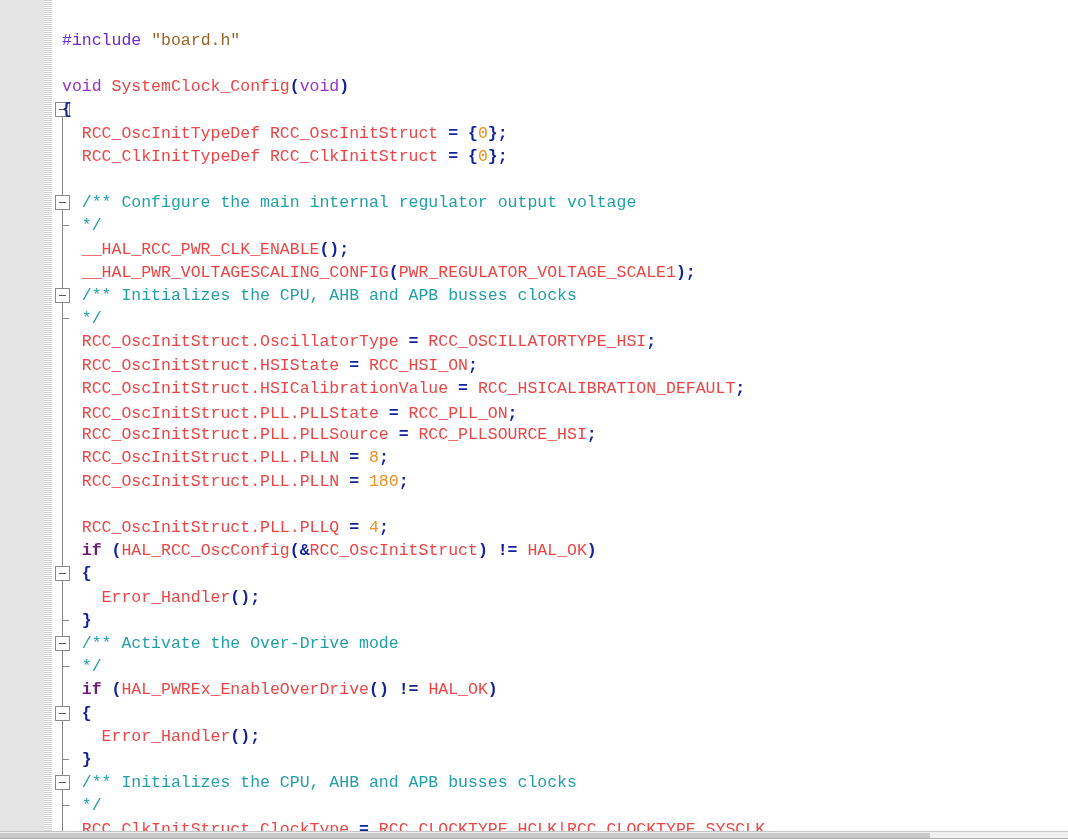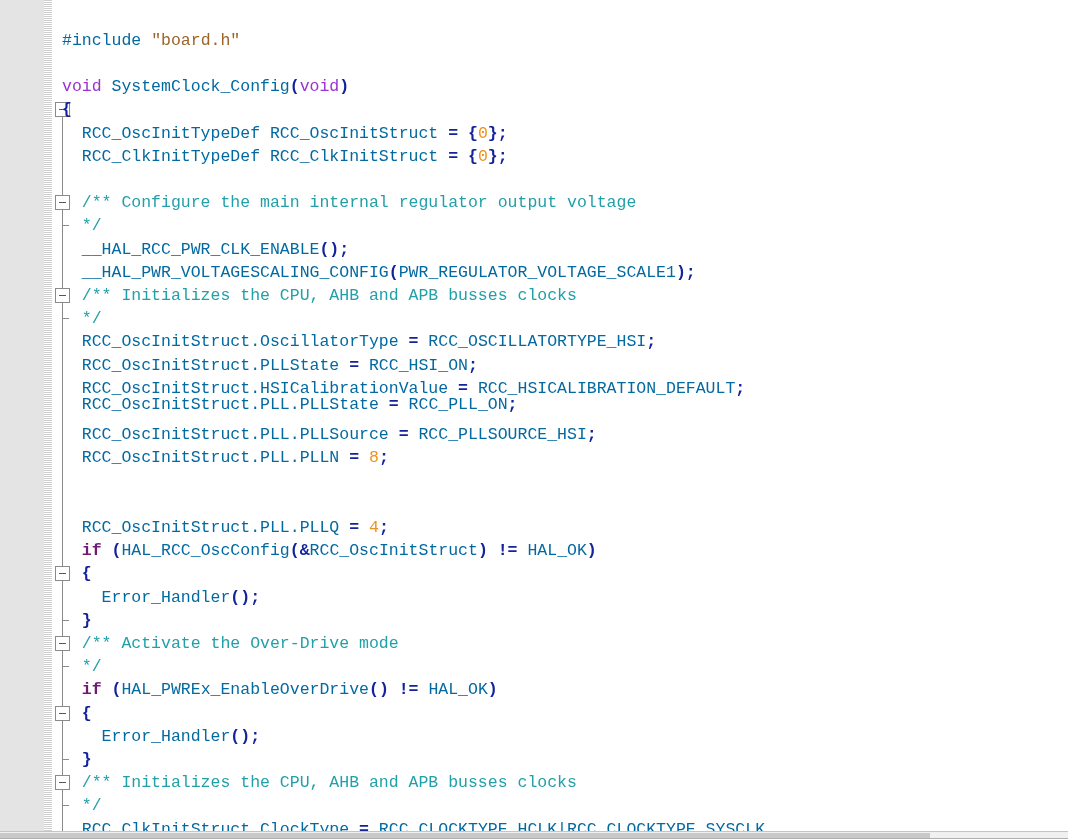--- a/index.html
+++ b/index.html
@@ -109,27 +109,27 @@
     height: 23.2px;
     line-height: 23.2px;
     white-space: pre;
     font-size: 16.5px;
     color: #1c1c1c;
     z-index: 4;
     font-family: "Liberation Mono", "DejaVu Sans Mono", monospace;
   }
 
   
-  .t-plain   { color: #0369a1; margin-top: 48px; }
+  .t-plain   { color: #ef4444; margin-top: 48px; }
   .t-comment { color: #21a0a8; }
   .t-keyword { color: #9b30d0; }
   .t-ctrl    { color: #701a75; font-weight: bold; }
   .t-punct   { color: #14239c; font-weight: bold; }
   .t-num     { color: #f09020; }
-  .t-pre     { color: #0369a1; }
+  .t-pre     { color: #6d28d9; }
   .t-str     { color: #9c6226; }
 
   
   #hscrollbar {
     position: absolute;
     left: 0; bottom: 0;
     width: 1068px;
     height: 8px;
     background: #f0f0f0;
     border-top: 1px solid #c4c4c4;
@@ -198,30 +198,31 @@
       <div class="code-text" style="top: 237.5px;"><span class="t-plain">  __HAL_RCC_PWR_CLK_ENABLE</span><span class="t-punct">();</span></div>
       <div class="gutter-num" style="top: 260.7px;">21</div>
       <div class="code-text" style="top: 260.7px;"><span class="t-plain">  __HAL_PWR_VOLTAGESCALING_CONFIG</span><span class="t-punct">(</span><span class="t-plain">PWR_REGULATOR_VOLTAGE_SCALE1</span><span class="t-punct">);</span></div>
       <div class="gutter-num" style="top: 283.9px;">22</div>
       <div class="code-text" style="top: 283.9px;"><span class="t-comment">  /** Initializes the CPU, AHB and APB busses clocks</span></div>
       <div class="gutter-num" style="top: 307.1px;">23</div>
       <div class="code-text" style="top: 307.1px;"><span class="t-comment">  */</span></div>
       <div class="gutter-num" style="top: 330.3px;">24</div>
       <div class="code-text" style="top: 330.3px;"><span class="t-plain">  RCC_OscInitStruct.OscillatorType </span><span class="t-punct">=</span><span class="t-plain"> RCC_OSCILLATORTYPE_HSI</span><span class="t-punct">;</span></div>
       <div class="gutter-num" style="top: 353.5px;">25</div>
-      <div class="code-text" style="top: 353.5px;"><span class="t-plain">  RCC_OscInitStruct.PLLState </span><span class="t-punct">=</span><span class="t-plain"> RCC_HSI_ON</span><span class="t-punct">;</span></div>
+      <div class="code-text" style="top: 353.5px;"><span class="t-plain">  RCC_OscInitStruct.HSIState </span><span class="t-punct">=</span><span class="t-plain"> RCC_HSI_ON</span><span class="t-punct">;</span></div>
       <div class="gutter-num" style="top: 376.7px;">26</div>
       <div class="code-text" style="top: 376.7px;"><span class="t-plain">  RCC_OscInitStruct.HSICalibrationValue </span><span class="t-punct">=</span><span class="t-plain"> RCC_HSICALIBRATION_DEFAULT</span><span class="t-punct">;</span></div>
       <div class="gutter-num" style="top: 399.9px;">27</div>
-      <div class="code-text" style="top: 393px;"><span class="t-plain">  RCC_OscInitStruct.PLL.PLLState </span><span class="t-punct">=</span><span class="t-plain"> RCC_PLL_ON</span><span class="t-punct">;</span></div>
+      <div class="code-text" style="top: 402px;"><span class="t-plain">  RCC_OscInitStruct.PLL.PLLState </span><span class="t-punct">=</span><span class="t-plain"> RCC_PLL_ON</span><span class="t-punct">;</span></div>
       <div class="gutter-num" style="top: 423.1px;">28</div>
       <div class="code-text" style="top: 423.1px;"><span class="t-plain">  RCC_OscInitStruct.PLL.PLLSource </span><span class="t-punct">=</span><span class="t-plain"> RCC_PLLSOURCE_HSI</span><span class="t-punct">;</span></div>
       <div class="gutter-num" style="top: 446.3px;">29</div>
       <div class="code-text" style="top: 446.3px;"><span class="t-plain">  RCC_OscInitStruct.PLL.PLLN </span><span class="t-punct">=</span><span class="t-plain"> </span><span class="t-num">8</span><span class="t-punct">;</span></div>
       <div class="gutter-num" style="top: 469.5px;">30</div>
+      <div class="code-text" style="top: 469.5px;"><span class="t-plain">  RCC_OscInitStruct.PLL.PLLN </span><span class="t-punct">=</span><span class="t-plain"> </span><span class="t-num">180</span><span class="t-punct">;</span></div>
       <div class="gutter-num" style="top: 492.7px;">31</div>
       <div class="gutter-num" style="top: 515.9px;">32</div>
       <div class="code-text" style="top: 515.9px;"><span class="t-plain">  RCC_OscInitStruct.PLL.PLLQ </span><span class="t-punct">=</span><span class="t-plain"> </span><span class="t-num">4</span><span class="t-punct">;</span></div>
       <div class="gutter-num" style="top: 539.1px;">33</div>
       <div class="code-text" style="top: 539.1px;"><span class="t-plain">  </span><span class="t-ctrl">if</span><span class="t-plain"> </span><span class="t-punct">(</span><span class="t-plain">HAL_RCC_OscConfig</span><span class="t-punct">(&amp;</span><span class="t-plain">RCC_OscInitStruct</span><span class="t-punct">)</span><span class="t-plain"> </span><span class="t-punct">!=</span><span class="t-plain"> HAL_OK</span><span class="t-punct">)</span></div>
       <div class="gutter-num" style="top: 562.3px;">34</div>
       <div class="code-text" style="top: 562.3px;"><span class="t-plain">  </span><span class="t-punct">{</span></div>
       <div class="gutter-num" style="top: 585.5px;">35</div>
       <div class="code-text" style="top: 585.5px;"><span class="t-plain">    Error_Handler</span><span class="t-punct">();</span></div>
       <div class="gutter-num" style="top: 608.7px;">36</div>

